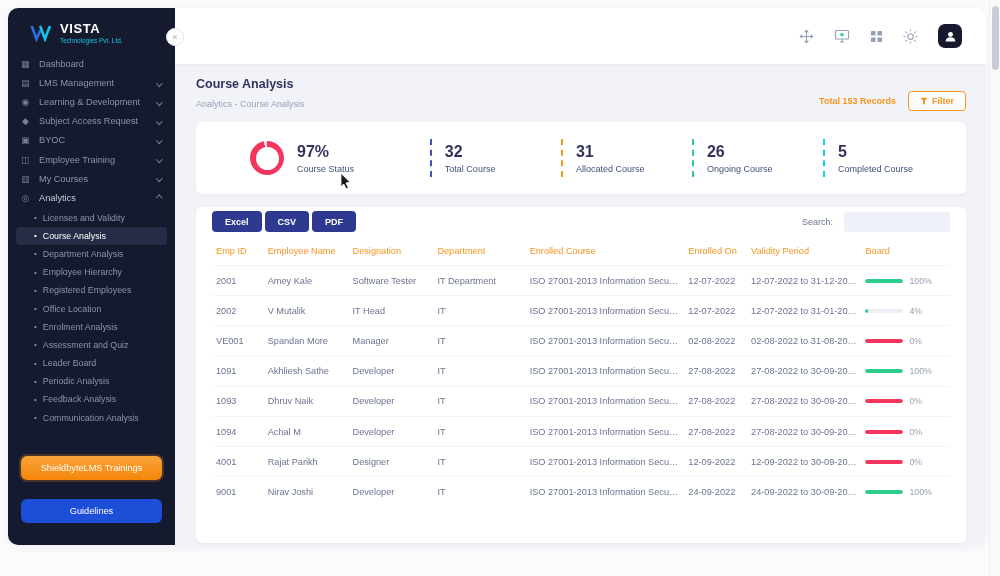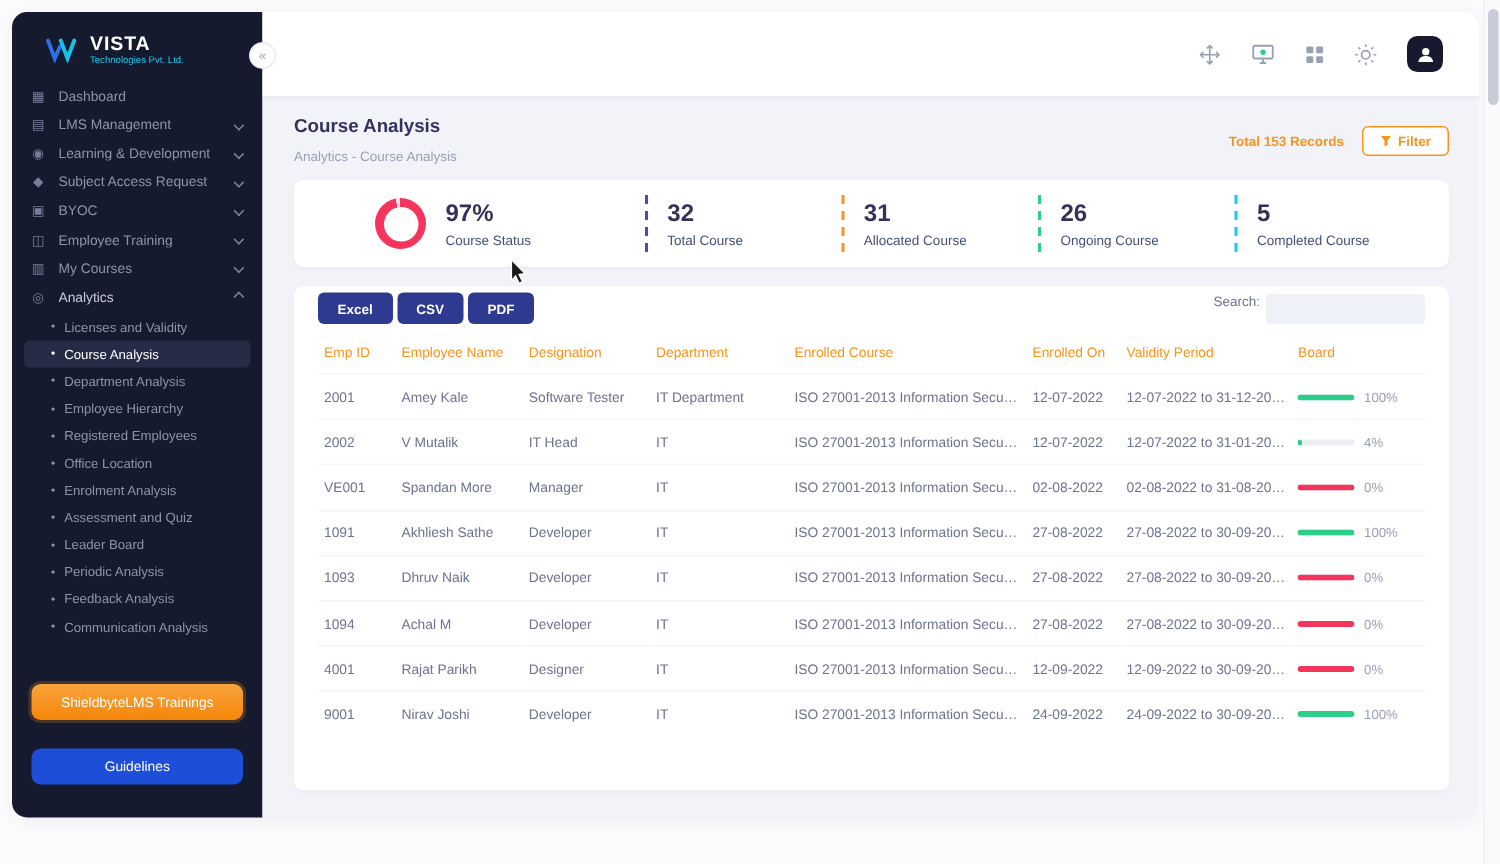--- a/index.html
+++ b/index.html
@@ -34,37 +34,37 @@
   .main { flex:1; background:#f1f3f9; border-radius:0 10px 10px 0; display:flex; flex-direction:column; overflow:hidden; position:relative; }
   .topbar { height:56px; background:#fff; display:flex; align-items:center; justify-content:flex-end; padding-right:24px; gap:20px; box-shadow:0 1px 3px rgba(50,50,93,.06); flex-shrink:0; }
   .collapse { position:absolute; left:158px; top:20px; width:18px; height:18px; border-radius:50%; background:#fff; border:1px solid #e4e8f0; color:#98a0b3; font-size:9px; line-height:1; display:flex; align-items:center; justify-content:center; cursor:pointer; z-index:6; }
   .top-icon { display:flex; align-items:center; cursor:pointer; }
   .avatar { width:24px; height:24px; border-radius:7px; background:#171a2e; display:flex; align-items:center; justify-content:center; cursor:pointer; }
 
   .content { flex:1; padding:13px 20px 0 21px; position:relative; }
   .page-head { display:flex; align-items:flex-start; justify-content:space-between; margin-bottom:11px; }
   .page-title { font-size:12.5px; font-weight:bold; color:#32325d; }
   .breadcrumb { font-size:9px; color:#9aa1b5; margin-top:8px; }
-  .head-right { display:flex; align-items:center; gap:12px; margin-top:7px; }
+  .head-right { display:flex; align-items:center; gap:12px; margin-top:14px; }
   .records { color:#f7941d; font-size:9px; font-weight:bold; }
   .filter-btn { display:flex; align-items:center; gap:4px; border:1px solid #f7941d; color:#f7941d; background:#fff; border-radius:4px; padding:4px 11px; font-size:9px; font-weight:bold; cursor:pointer; font-family:inherit; }
 
-  .stats-card { background:#fff; border-radius:6px; height:58px; display:flex; align-items:center; padding:0 12px; box-shadow:0 1px 2px rgba(50,50,93,.05); }
+  .stats-card { background:#fff; border-radius:6px; height:72px; display:flex; align-items:center; padding:0 12px; box-shadow:0 1px 2px rgba(50,50,93,.05); }
   .stat-first { display:flex; align-items:center; gap:13px; flex:1.55; padding-left:42px; }
   .donut { width:34px; height:34px; border-radius:50%; position:relative; }
   .donut::after { content:""; position:absolute; inset:5.5px; background:#fff; border-radius:50%; }
   .stat-num { font-size:16px; font-weight:bold; color:#32325d; }
   .stat-lbl { font-size:9px; color:#44507a; margin-top:3px; }
   .stat-cell { flex:1; border-left:2px dashed #ccc; padding-left:13px; height:38px; display:flex; flex-direction:column; justify-content:center; }
 
   .table-card { background:#fff; border-radius:6px; margin-top:13px; padding:4px 16px 8px; box-shadow:0 1px 2px rgba(50,50,93,.05); min-height:336px; }
   .toolbar { display:flex; justify-content:space-between; align-items:center; margin-bottom:4px; }
   .export-group { display:flex; gap:3px; }
   .export-btn { background:#2d3a8f; color:#fff; border:none; border-radius:4px; height:21px; padding:0 13px; font-size:9px; font-weight:bold; cursor:pointer; font-family:inherit; }
-  .search-wrap { display:flex; gap:4px; }
+  .search-wrap { display:flex; align-items:center; gap:11px; }
   .search-label { font-size:9px; color:#6b7490; }
   .search-input { width:106px; height:20px; background:#eef1f7; border:none; border-radius:3px; padding:0 6px; font-size:9px; color:#32325d; font-family:inherit; outline:none; }
 
   table { width:100%; border-collapse:collapse; table-layout:fixed; }
   th { color:#f7941d; font-size:9.2px; font-weight:normal; text-align:left; padding:10px 4px 9px; white-space:nowrap; overflow:hidden;margin-left:8px; }
   td { font-size:9.2px; color:#6b7490; padding:9.6px 4px; border-top:1px solid #f4f5f9; white-space:nowrap; overflow:hidden; text-overflow:ellipsis; }
   .status-flex { display:flex; align-items:center; gap:6px; }
   .bar { width:38px; height:4px; border-radius:2px; background:#eceef5; overflow:hidden; flex-shrink:0; }
   .bar-fill { display:block; height:100%; border-radius:2px; }
   .pct { font-size:8.8px; color:#98a0b3; }

